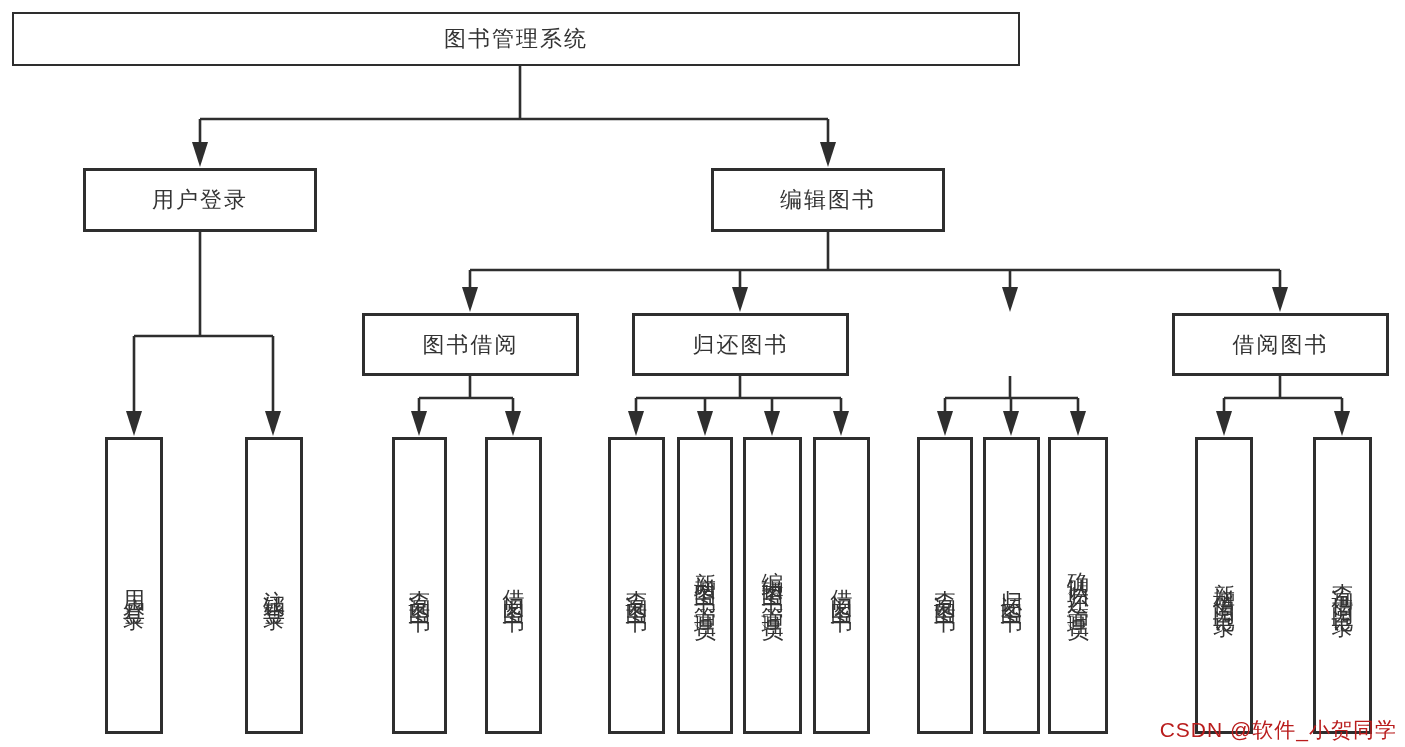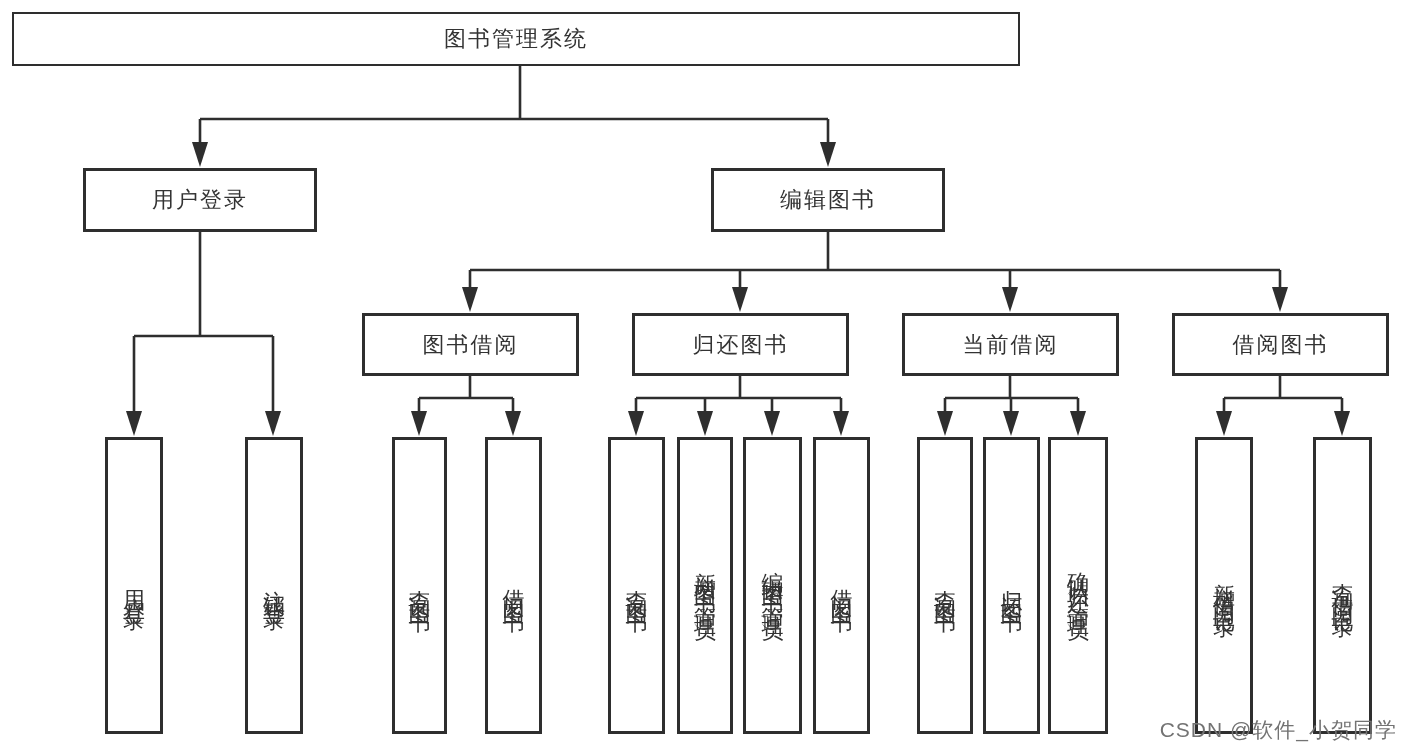--- a/index.html
+++ b/index.html
@@ -46,21 +46,21 @@
     letter-spacing:7px;
     writing-mode:vertical-rl;
     text-orientation:mixed;
     white-space:nowrap;
     line-height:1;
   }
   .watermark{
     position:absolute;
     right:8px;top:716px;
     font-size:21px;
-    color:#737373;
+    color:#b91c1c;
     letter-spacing:1px;
     white-space:nowrap;
   }
 </style>
 </head>
 <body>
 
 <div id="diagram">
 
   <svg id="connector-layer" viewBox="0 0 1405 747" xmlns="http://www.w3.org/2000/svg">
@@ -103,23 +103,20 @@
   <div class="hbox" style="left:711px;top:168px;width:234px;height:64px">
     <span class="hlabel">编辑图书</span>
   </div>
 
   <div class="hbox" style="left:362px;top:313px;width:217px;height:63px">
     <span class="hlabel">图书借阅</span>
   </div>
   <div class="hbox" style="left:632px;top:313px;width:217px;height:63px">
     <span class="hlabel">归还图书</span>
   </div>
-  <div class="hbox" style="left:902px;top:313px;width:217px;height:63px">
-    <span class="hlabel">当前借阅</span>
-  </div>
   <div class="hbox" style="left:1172px;top:313px;width:217px;height:63px">
     <span class="hlabel">借阅图书</span>
   </div>
 
   <div class="vbox" style="left:105px;width:58px">
     <span class="vlabel">用户登录</span>
   </div>
   <div class="vbox" style="left:245px;width:58px">
     <span class="vlabel">注销登录</span>
   </div>

